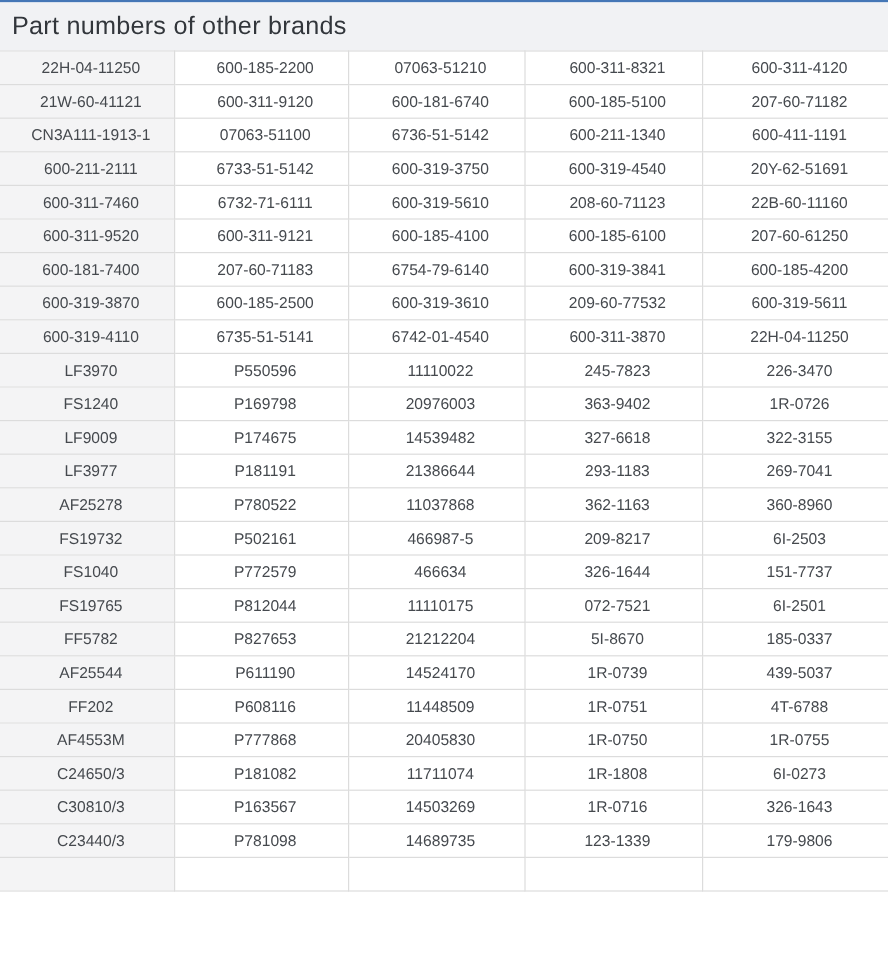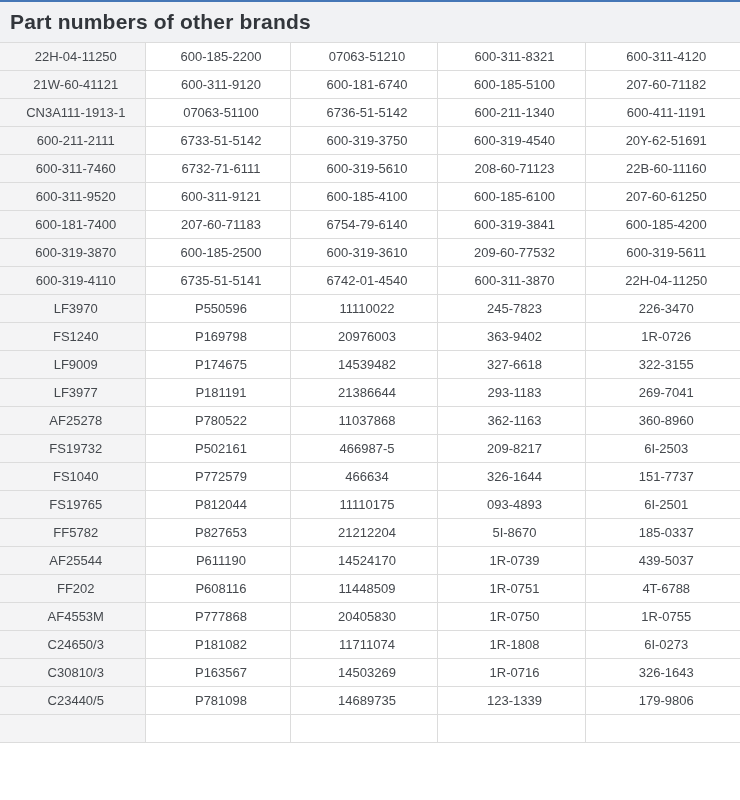--- a/index.html
+++ b/index.html
@@ -27,21 +27,21 @@
   .header {
     width: 100%;
     height: 40px;
     background: var(--header-bg);
     display: flex;
     align-items: center;
     padding-left: 10px;
   }
   .title {
     font-size: 21px;
-    font-weight: bold;
+    font-weight: normal;
     color: var(--title-color);
     letter-spacing: 0.2px;
   }
   table.parts-table {
     width: 100%;
     border-collapse: collapse;
     table-layout: fixed;
     text-align: center;
   }
   table.parts-table col.c1 { width: 145px; }
@@ -192,21 +192,21 @@
           <td class="first-col">FS1040</td>
           <td>P772579</td>
           <td>466634</td>
           <td>326-1644</td>
           <td>151-7737</td>
         </tr>
         <tr>
           <td class="first-col">FS19765</td>
           <td>P812044</td>
           <td>11110175</td>
-          <td>093-4893</td>
+          <td>072-7521</td>
           <td>6I-2501</td>
         </tr>
         <tr>
           <td class="first-col">FF5782</td>
           <td>P827653</td>
           <td>21212204</td>
           <td>5I-8670</td>
           <td>185-0337</td>
         </tr>
         <tr>
@@ -238,21 +238,21 @@
           <td>6I-0273</td>
         </tr>
         <tr>
           <td class="first-col">C30810/3</td>
           <td>P163567</td>
           <td>14503269</td>
           <td>1R-0716</td>
           <td>326-1643</td>
         </tr>
         <tr>
-          <td class="first-col">C23440/5</td>
+          <td class="first-col">C23440/3</td>
           <td>P781098</td>
           <td>14689735</td>
           <td>123-1339</td>
           <td>179-9806</td>
         </tr>
         <tr>
           <td class="first-col"></td>
           <td></td>
           <td></td>
           <td></td>

